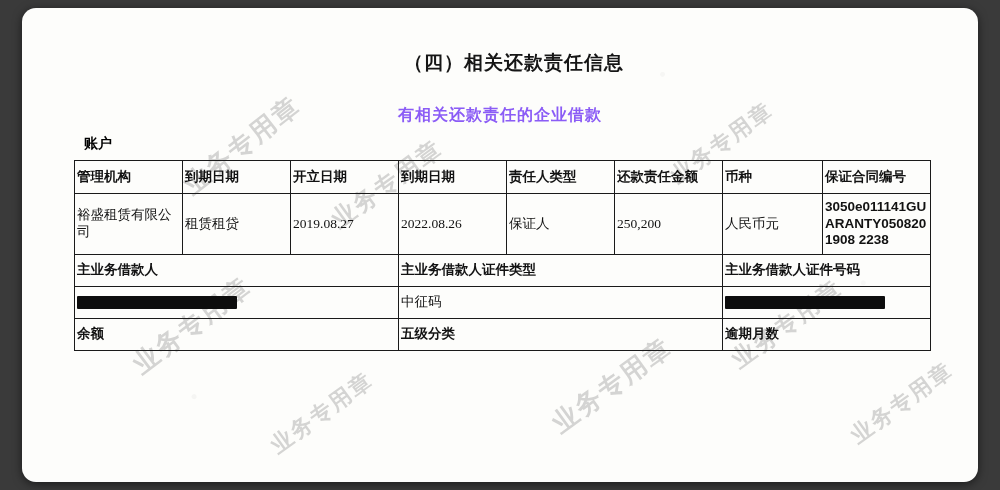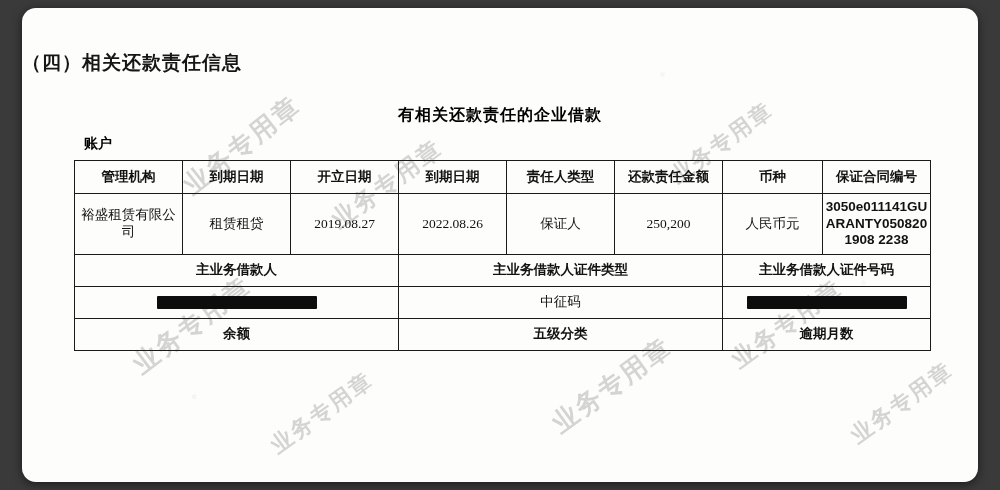--- a/index.html
+++ b/index.html
@@ -55,36 +55,37 @@
   .wm4 { left: 520px; top: 360px; font-size: 26px; transform: rotate(-36deg); }
   .wm5 { left: 700px; top: 300px; font-size: 24px; transform: rotate(-36deg); }
   .wm6 { left: 640px; top: 120px; font-size: 22px; transform: rotate(-36deg); }
   .wm7 { left: 820px; top: 380px; font-size: 22px; transform: rotate(-36deg); }
   .wm8 { left: 240px; top: 390px; font-size: 22px; transform: rotate(-36deg); }
 
   .doc-title {
     position: absolute;
     top: 42px;
     left: 0; right: 0;
-    text-align: left;
+    text-align: center;
     font-family: "Liberation Serif", serif;
     font-weight: bold;
     font-size: 19px;
     color: #161616;
     letter-spacing: 1px;
+    padding-left: 28px;
   }
   .doc-subtitle {
     position: absolute;
     top: 97px;
     left: 0; right: 0;
     text-align: center;
     font-family: "Liberation Serif", serif;
     font-weight: bold;
     font-size: 16px;
-    color: #000000;
+    color: #8b5cf6;
     letter-spacing: 1px;
   }
   .account-label {
     position: absolute;
     top: 127px;
     left: 62px;
     font-family: "Liberation Serif", serif;
     font-weight: bold;
     font-size: 14px;
     color: #000000;
@@ -94,21 +95,20 @@
     left: 52px;
     top: 152px;
     width: 856px;
     border-collapse: collapse;
     table-layout: fixed;
     font-family: "Liberation Serif", serif;
     color: #121212;
   }
   table.rep td {
     border: 1.6px solid #1a1a1a;
-    text-align: center;
     vertical-align: middle;
     padding: 3px 2px;
     font-size: 13.5px;
     line-height: 1.25;
   }
   td.head {
     font-weight: bold;
     height: 26px;
     font-size: 14px;
   }

